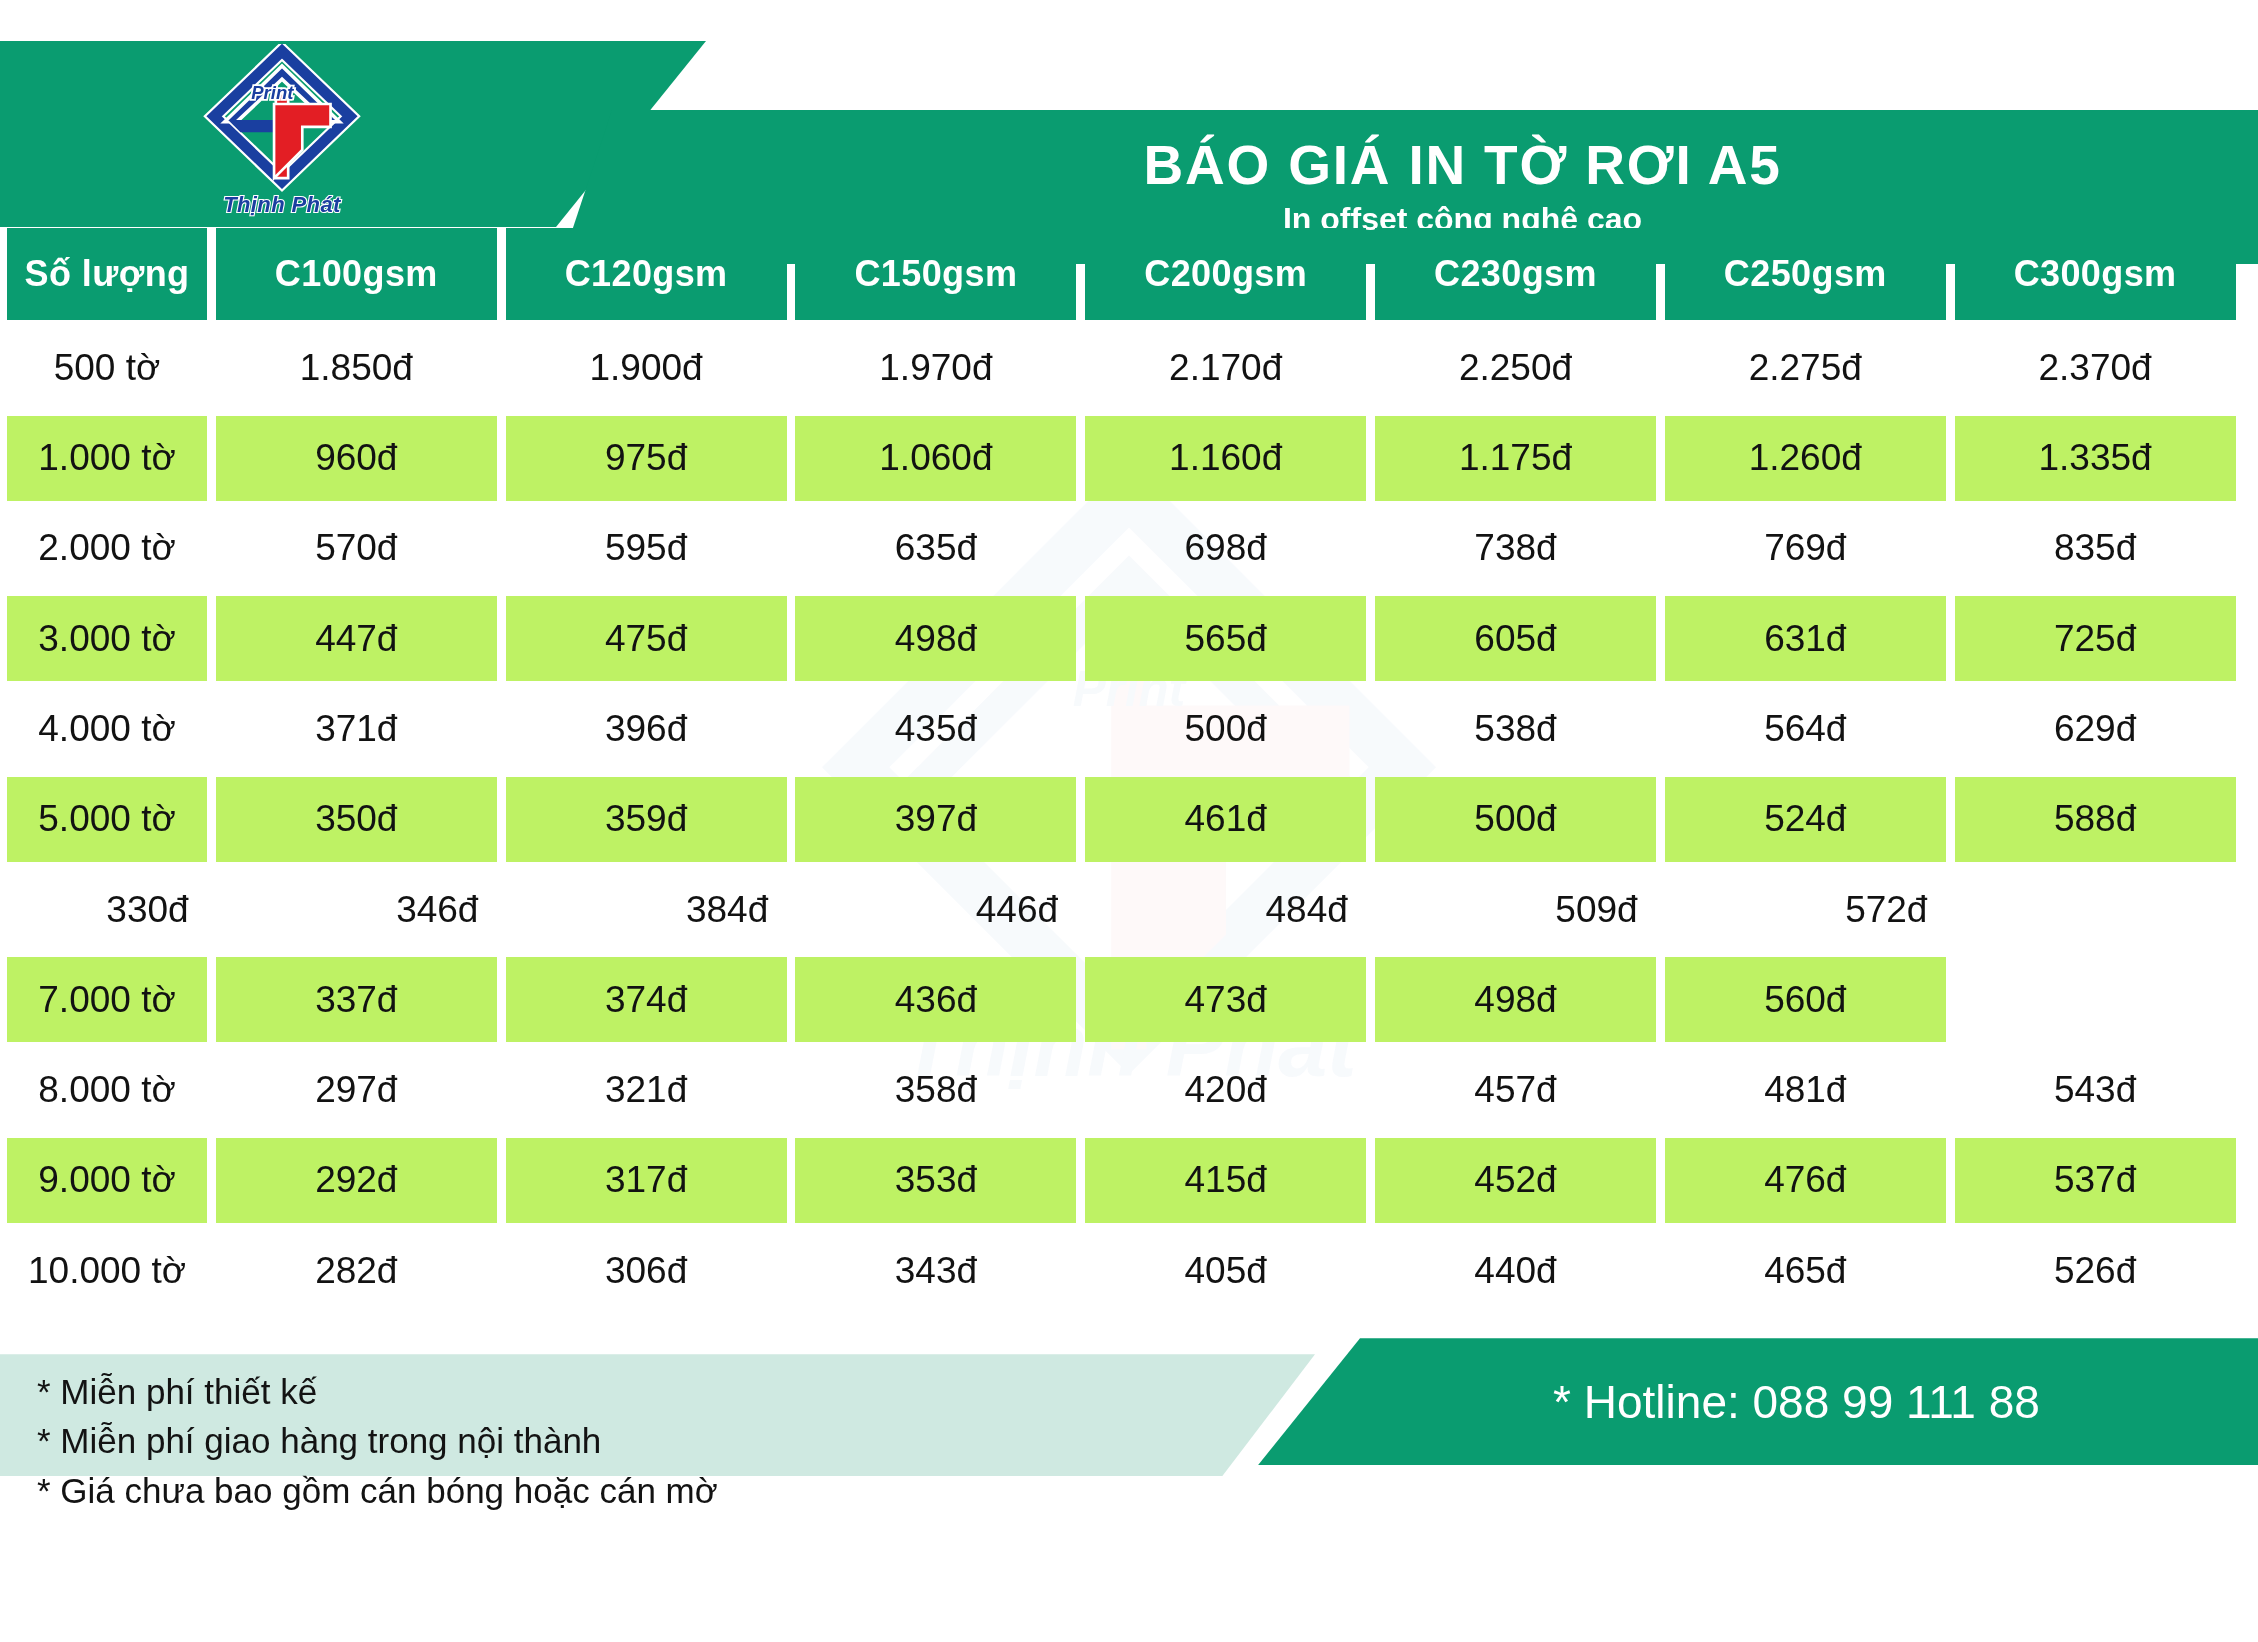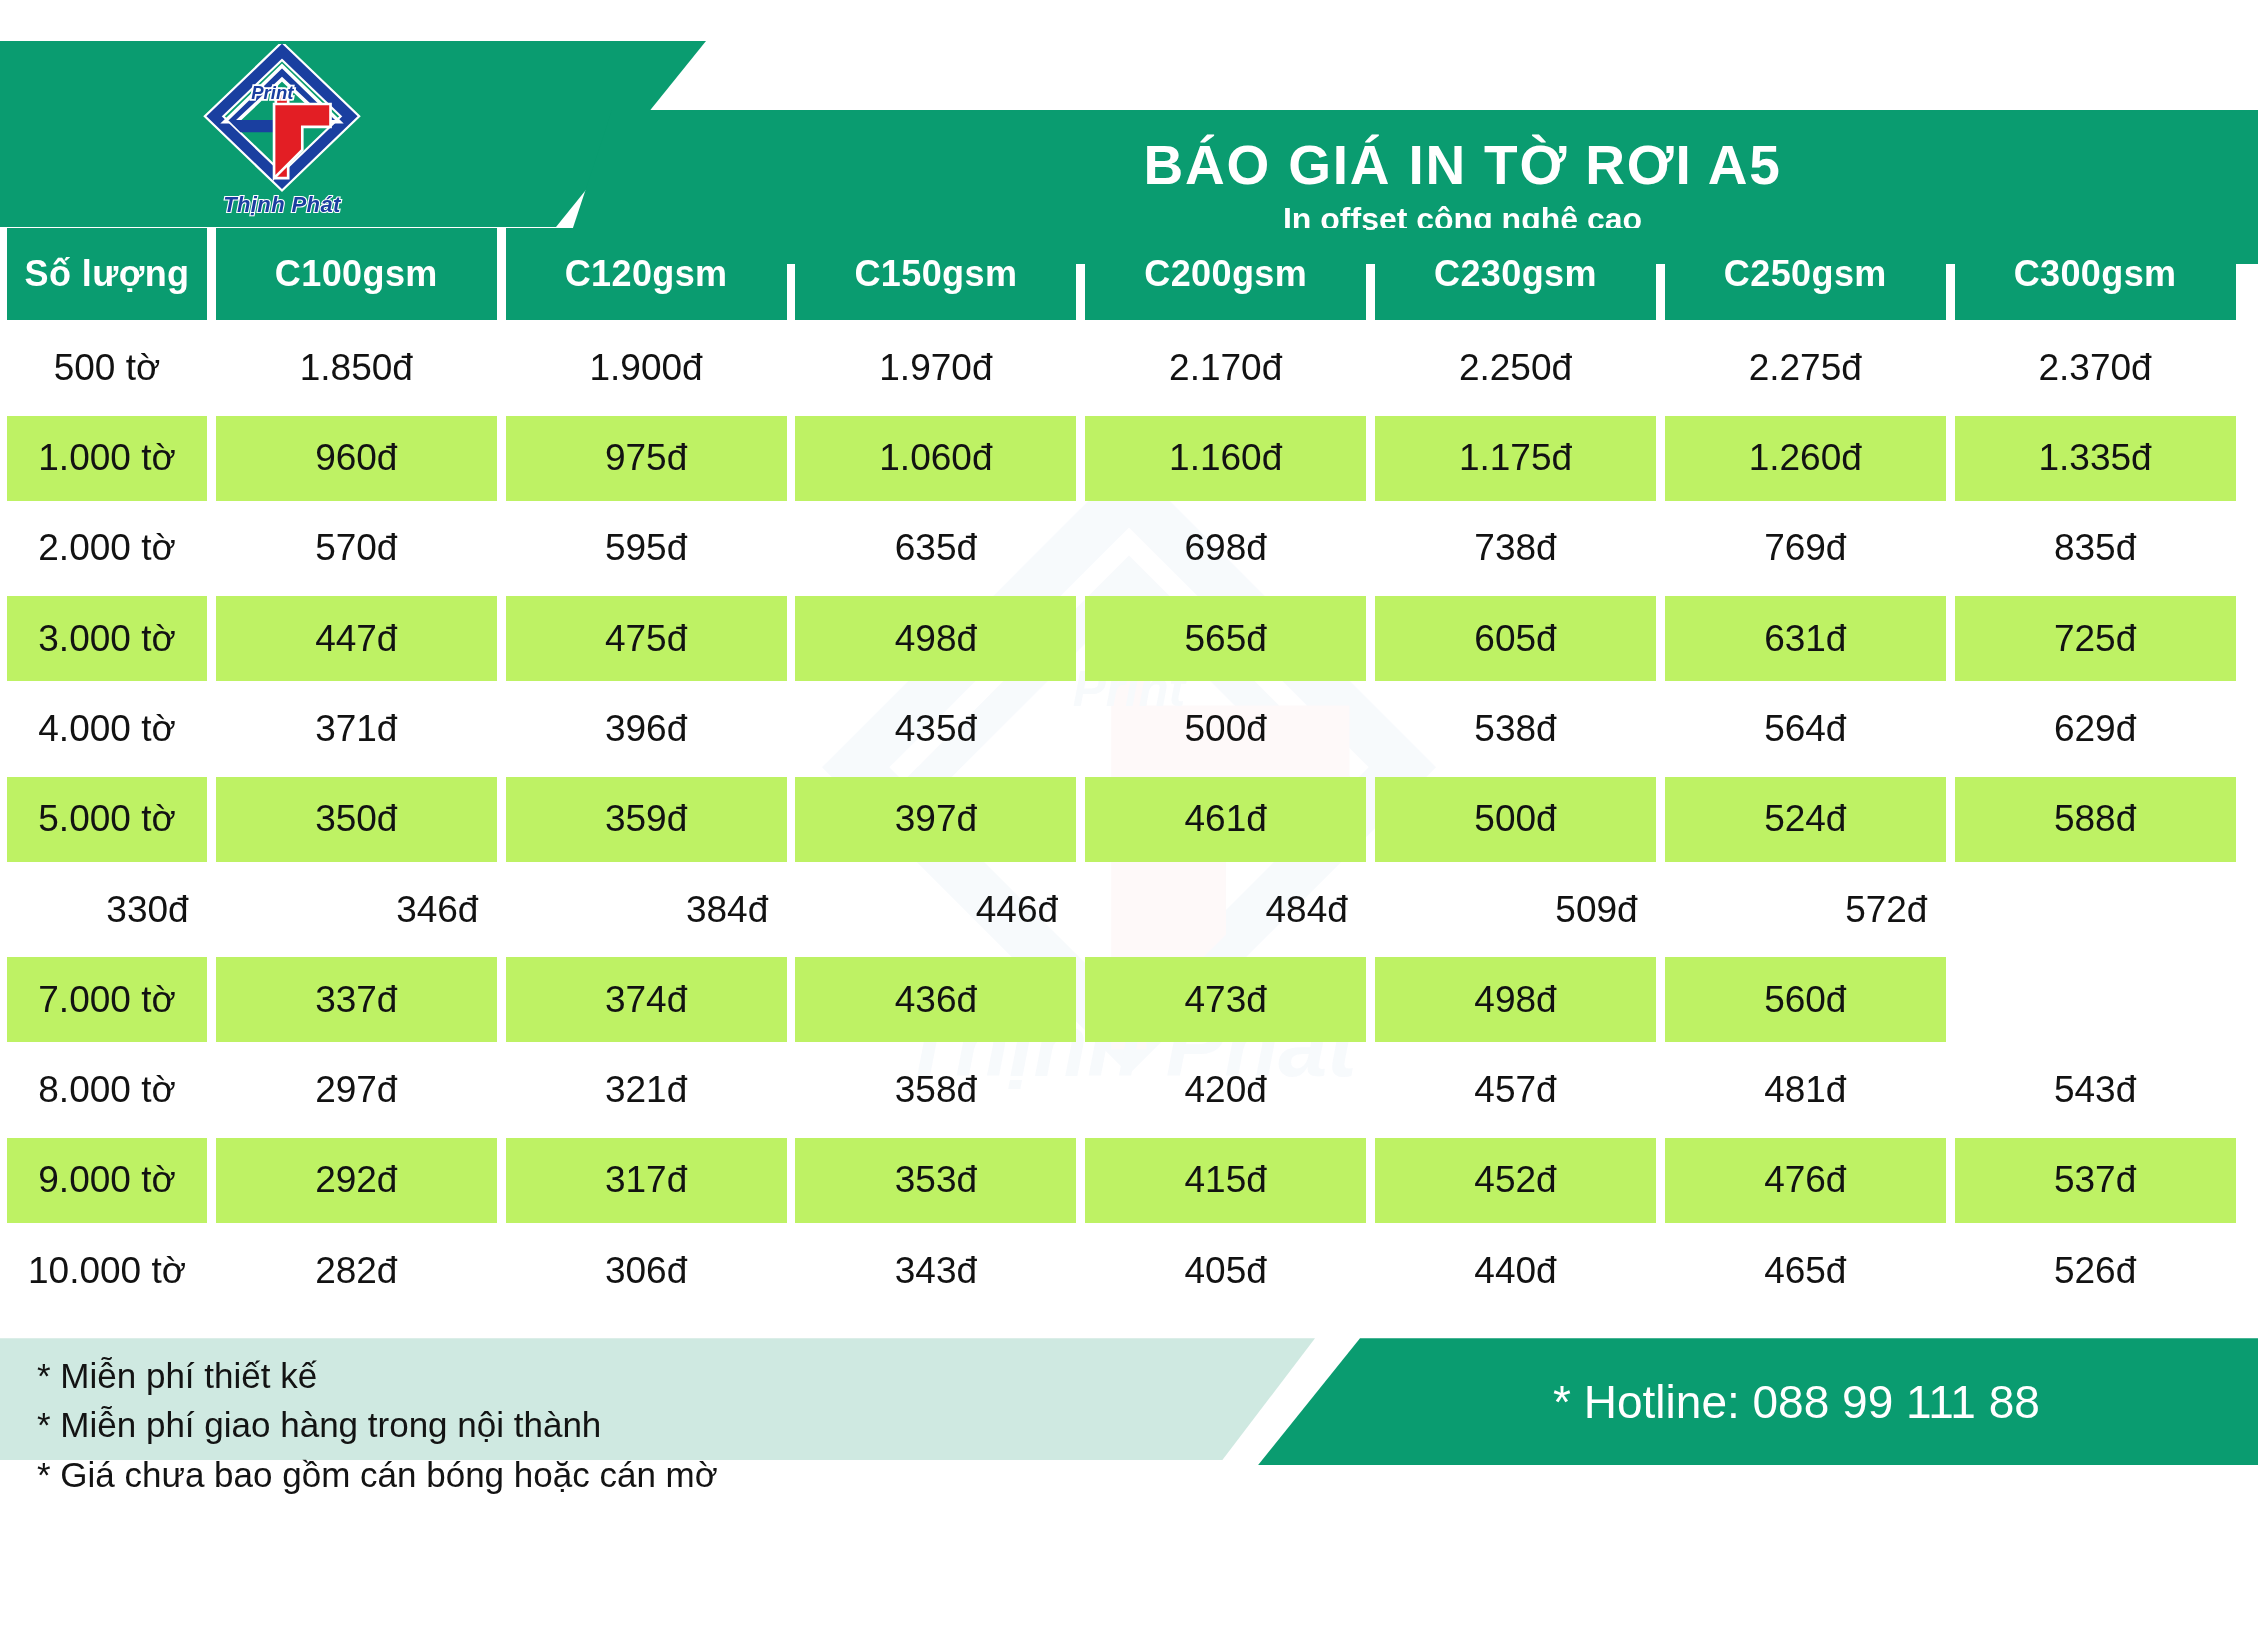--- a/index.html
+++ b/index.html
@@ -150,21 +150,21 @@
   
   .footer {
     position: relative;
     z-index: 2;
     margin-top: 25px;
     height: 176px;
   }
   .footer-notes {
     position: absolute;
     left: 0;
-    top: 0;
+    top: 16px;
     width: 1315px;
     height: 122px;
     background: #cfe9e1;
     -webkit-clip-path: polygon(0 0, 1315px 0, 1191px 163px, 0 163px);
     clip-path: polygon(0 0, 1315px 0, 1191px 163px, 0 163px);
     padding: 12.4px 0 0 37px;
     box-sizing: border-box;
   }
   .note-line {
     color: #131313;

